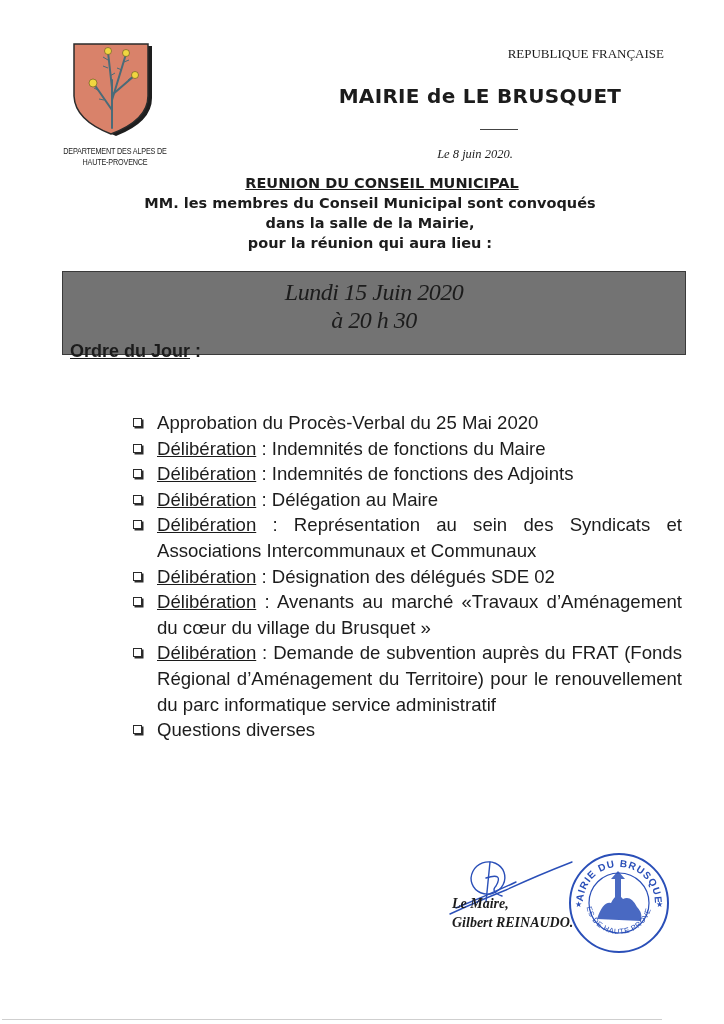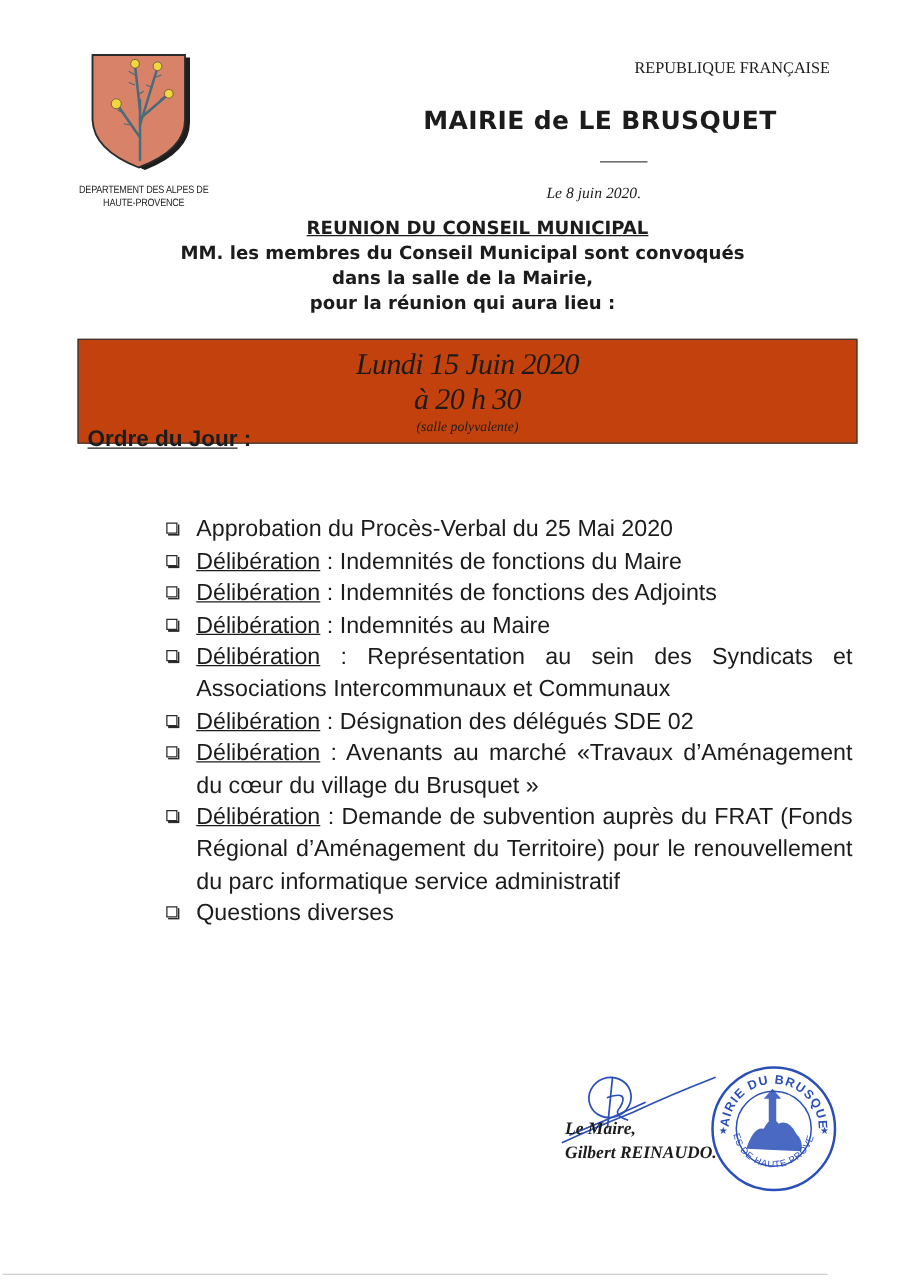--- a/index.html
+++ b/index.html
@@ -16,21 +16,21 @@
   #mairie { left:290px; top:84px; width:380px; text-align:center; font-size:20px; font-weight:bold; letter-spacing:0.3px; }
   #rule { left:480px; top:129px; width:38px; height:1px; background:#444; }
   #date { left:400px; top:147px; width:150px; text-align:center; font-style:italic; font-size:12.5px; }
 
   #reunion-title { left:102px; top:175px; width:560px; text-align:center; font-size:14.5px; font-weight:bold; text-decoration:underline; }
   .conv { left:70px; width:600px; text-align:center; font-size:14.5px; font-weight:bold; }
   #conv1 { top:195px; }
   #conv2 { top:215px; }
   #conv3 { top:235px; }
 
-  #datebox { left:62px; top:271px; width:624px; height:84px; background:#c2410c; border:1.5px solid #3a3a3a; box-sizing:border-box; text-align:center; }
+  #datebox { left:62px; top:271px; width:624px; height:84px; background:#737373; border:1.5px solid #3a3a3a; box-sizing:border-box; text-align:center; }
   #datebox .d1 { margin-top:6px; font-style:italic; font-size:24px; line-height:28px; letter-spacing:-0.5px; }
   #datebox .d2 { font-style:italic; font-size:24px; line-height:28px; letter-spacing:-0.5px; }
   #datebox .d3 { font-style:italic; font-size:11px; line-height:16px; }
 
   #ordre { left:70px; top:341px; font-size:18px; font-weight:bold; }
   #ordre .u { text-decoration:underline; }
 
   #agenda { left:130px; top:410px; width:552px; list-style:none; margin:0; padding:0; font-size:18.6px; line-height:25.6px; }
   #agenda li { position:relative; padding-left:27px; text-align:justify; text-align-last:left; }
   #agenda .box { position:absolute; left:3px; top:8px; width:9px; height:9px; border:1.3px solid #2a2a2a; box-shadow:1.5px 1.5px 0 #2a2a2a; box-sizing:border-box; }
@@ -78,32 +78,31 @@
 <div id="date" class="abs serif">Le  8 juin 2020.</div>
 
 <div id="reunion-title" class="abs sans">REUNION DU CONSEIL MUNICIPAL</div>
 <div id="conv1" class="abs sans conv">MM. les membres du Conseil Municipal sont convoqués</div>
 <div id="conv2" class="abs sans conv">dans la salle de la Mairie,</div>
 <div id="conv3" class="abs sans conv">pour la réunion qui aura lieu :</div>
 
 <div id="datebox" class="abs serif">
   <div class="d1">Lundi 15 Juin 2020</div>
   <div class="d2">à 20 h 30</div>
-  <div class="d3">(salle polyvalente)</div>
 </div>
 
 <div id="ordre" class="abs arial">
   <span class="u">Ordre du Jour</span><span> :</span>
 </div>
 
 <ul id="agenda" class="abs arial">
   <li><span class="box"></span><span class="lab"></span><span></span><span>Approbation du Procès-Verbal du 25 Mai 2020</span></li>
   <li><span class="box"></span><span class="lab">Délibération</span><span> : </span><span>Indemnités de fonctions du Maire</span></li>
   <li><span class="box"></span><span class="lab">Délibération</span><span> : </span><span>Indemnités de fonctions des Adjoints</span></li>
-  <li><span class="box"></span><span class="lab">Délibération</span><span> : </span><span>Indemnités au Maire</span></li>
+  <li><span class="box"></span><span class="lab">Délibération</span><span> : </span><span>Délégation au Maire</span></li>
   <li><span class="box"></span><span class="lab">Délibération</span><span> : </span><span>Représentation au sein des Syndicats et Associations Intercommunaux et Communaux</span></li>
   <li><span class="box"></span><span class="lab">Délibération</span><span> : </span><span>Désignation des délégués SDE 02</span></li>
   <li><span class="box"></span><span class="lab">Délibération</span><span> : </span><span>Avenants au marché «Travaux d’Aménagement du cœur du village du Brusquet »</span></li>
   <li><span class="box"></span><span class="lab">Délibération</span><span> : </span><span>Demande de subvention auprès du FRAT (Fonds Régional d’Aménagement du Territoire) pour le renouvellement du parc informatique service administratif</span></li>
   <li><span class="box"></span><span class="lab"></span><span></span><span>Questions diverses</span></li>
 </ul>
 
 <div id="signature" class="abs">
   <svg width="130" height="72" viewBox="0 0 130 72">
     <g fill="none" stroke="#2a4fb8" stroke-width="1.4" stroke-linecap="round">

